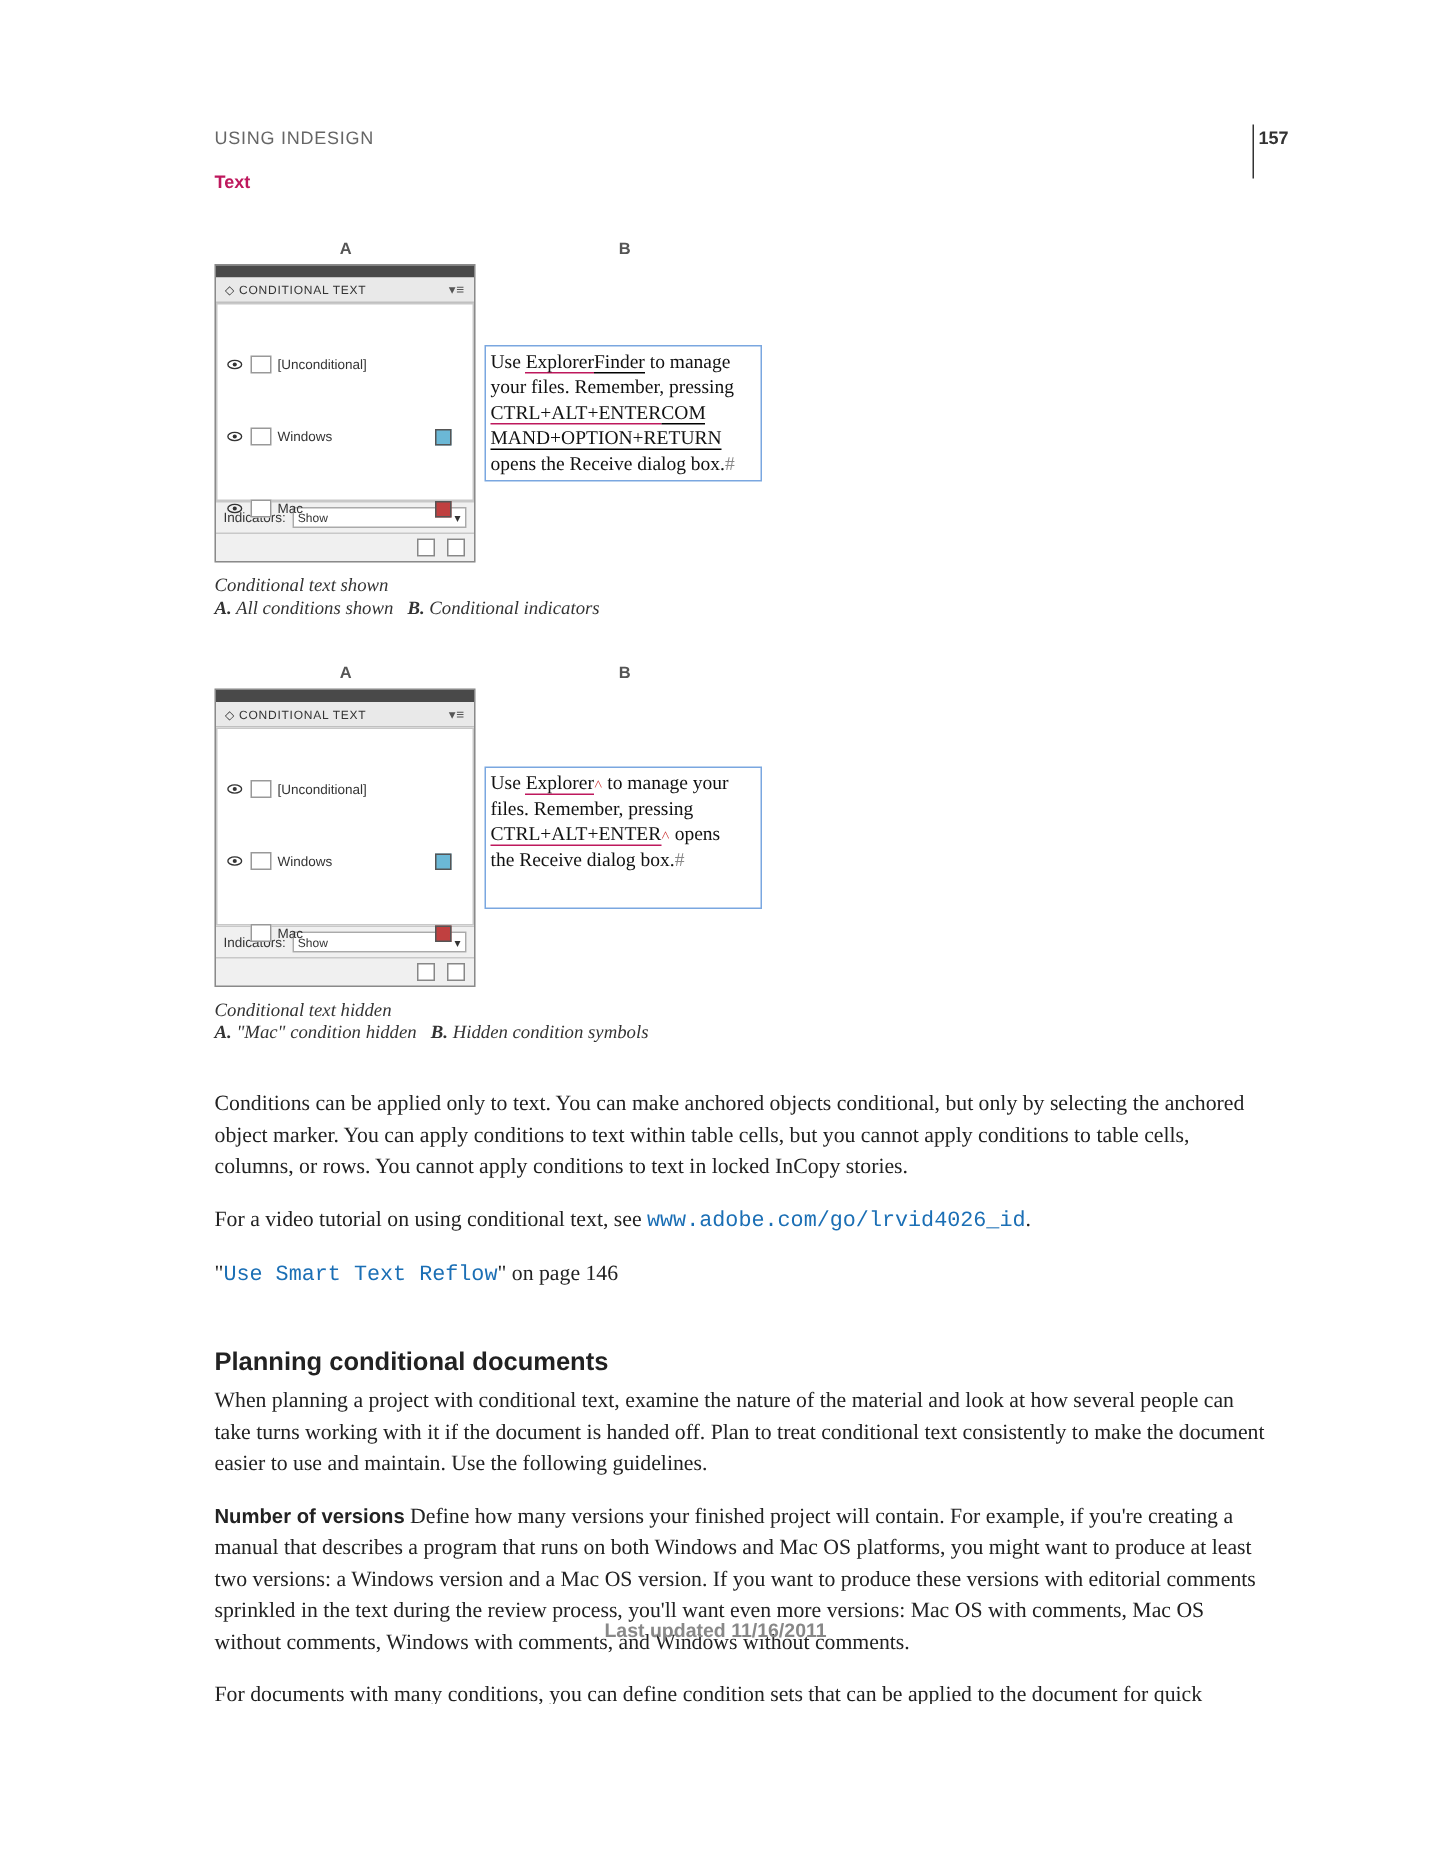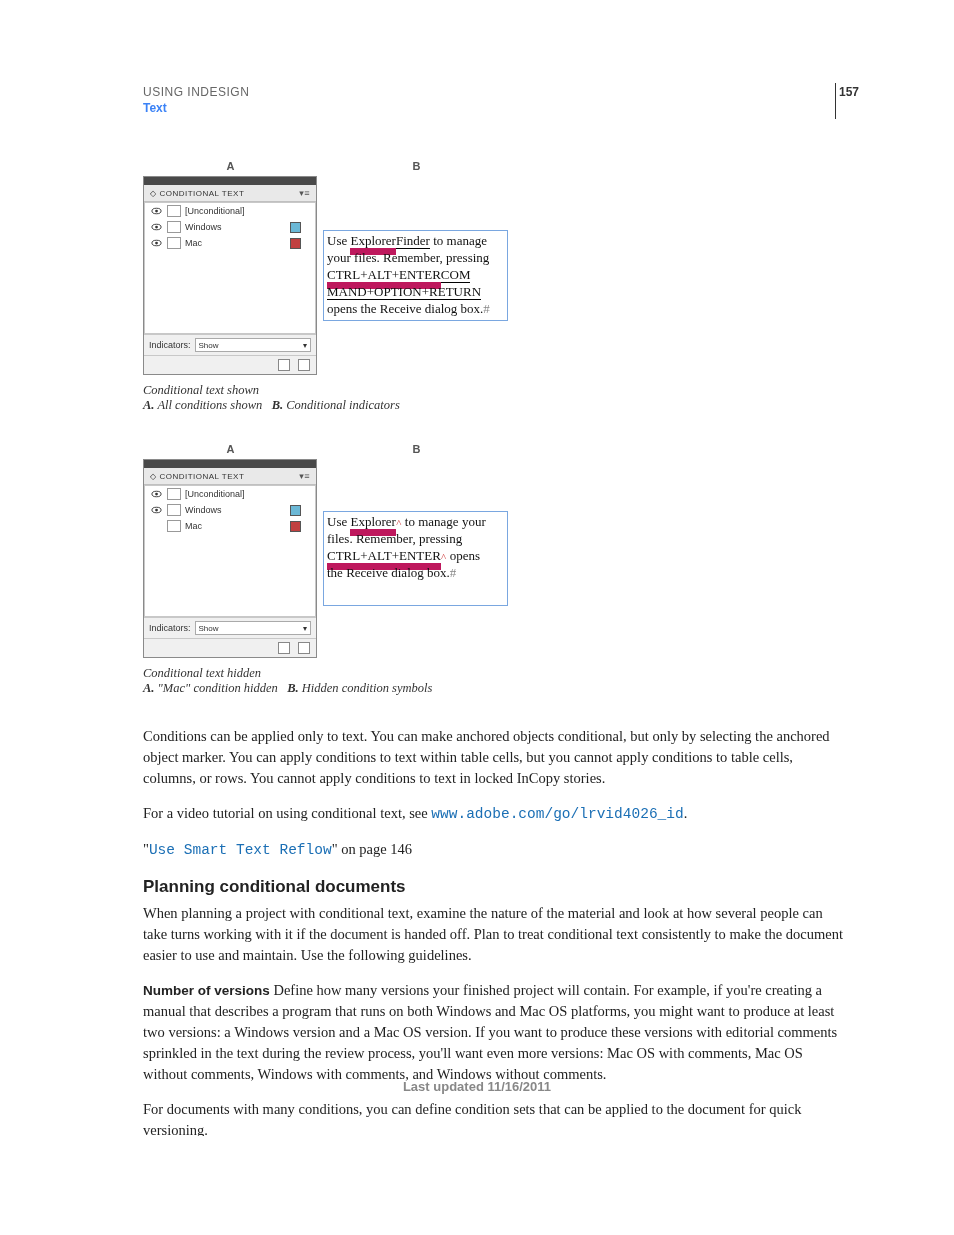--- a/index.html
+++ b/index.html
@@ -19,21 +19,21 @@
   .running-head {
     position: absolute;
     top: 85px;
     left: 143px;
     right: 95px;
     font-family: "Myriad Pro", Arial, sans-serif;
     font-size: 12px;
     color: #666;
   }
   .running-head .title { letter-spacing: 0.5px; }
-  .running-head .section { font-weight: bold; color:#3b82f6; margin-top:2px;}
+  .running-head .section { font-weight: bold; color:#be185d; margin-top:15px;}
   .pagenum {
     position: absolute;
     top: 85px;
     right: 95px;
     font-family: "Myriad Pro", Arial, sans-serif;
     font-size: 12px;
     font-weight: bold;
     color:#333;
   }
   .pagenum-rule {
@@ -77,20 +77,21 @@
     height:130px;
     border:1px solid #c8c8c8;
     margin:0;
     position:relative;
   }
   .cond-row {
     display:flex;
     align-items:center;
     padding:2px 4px;
     font-size:9px;
+    margin-top:32px;
   }
   .eye { width:14px; height:10px; display:inline-flex; align-items:center; justify-content:center;}
   .eye svg { width:11px; height:8px;}
   .chk { width:12px; height:10px; border:1px solid #999; background:#fff; margin:0 4px;}
   .cond-name { flex:1;}
   .swatch { width:9px; height:9px; border:1px solid #555; margin-right:10px;}
   .panel-footer {
     display:flex;
     align-items:center;
     padding:3px 5px;
@@ -117,21 +118,21 @@
     min-height: 80px;
     border:1px solid #7aa7e0;
     margin-left:6px;
     padding:2px 3px;
     font-family: "Times New Roman", serif;
     font-size: 13px;
     line-height:1.3;
     color:#111;
     box-sizing:border-box;
   }
-  .u-teal { border-bottom:7px solid #be185d;}
+  .u-teal { border-bottom:1px solid #be185d;}
   .u-red  { border-bottom:1px solid #000000;}
   .caret-red { color:#c33; font-size:10px;}
   .pilcrow { color:#888;}
   .caption {
     font-style: italic;
     font-family: "Minion Pro", Georgia, serif;
     font-size: 12.5px;
     color:#333;
     margin-top:8px;
   }
@@ -148,21 +149,21 @@
     font-family: "Myriad Pro", Arial, sans-serif;
     font-size: 15px;
     font-weight: bold;
     margin: 22px 0 4px 0;
     color:#222;
   }
   h2.sect {
     font-family: "Myriad Pro", Arial, sans-serif;
     font-size: 17px;
     font-weight: bold;
-    margin: 16px 0 6px 0;
+    margin: 37px 0 6px 0;
     color:#222;
   }
   .runin {
     font-family: "Myriad Pro", Arial, sans-serif;
     font-weight: bold;
     font-size:13.5px;
   }
   .footer {
     position:absolute;
     bottom:42px;

